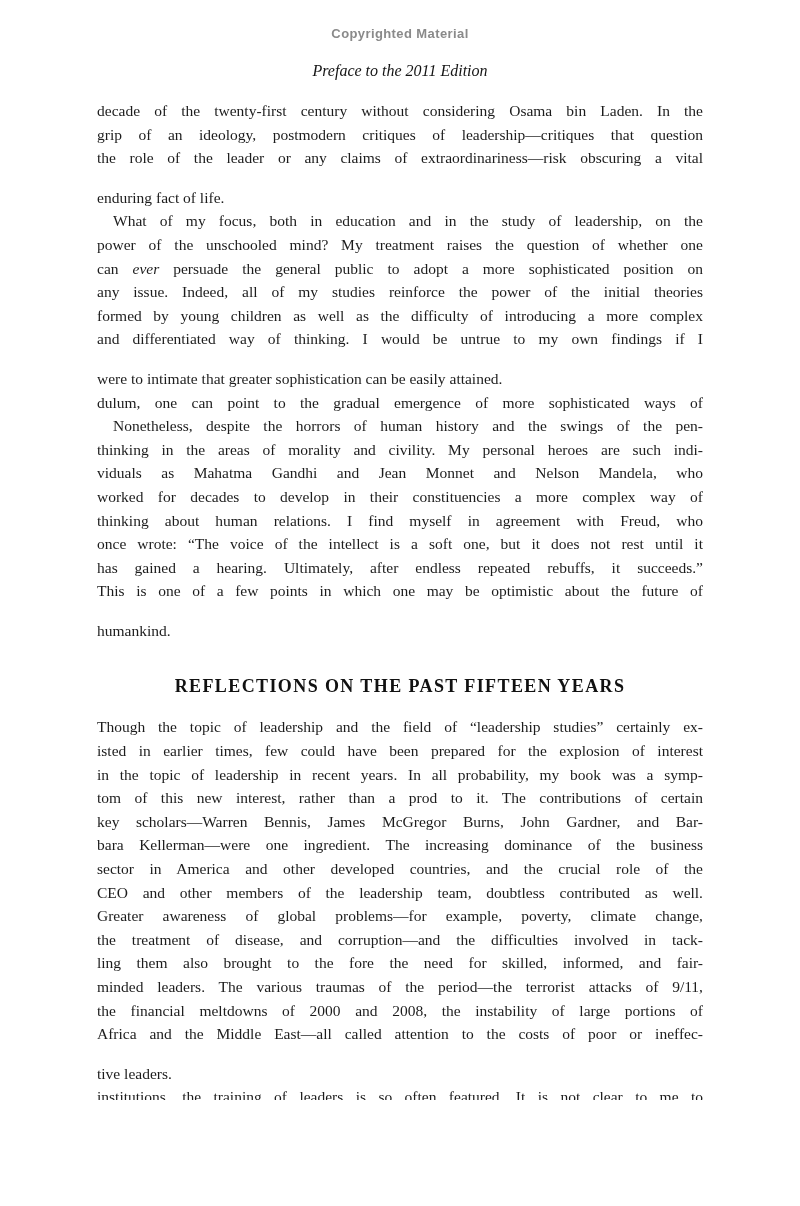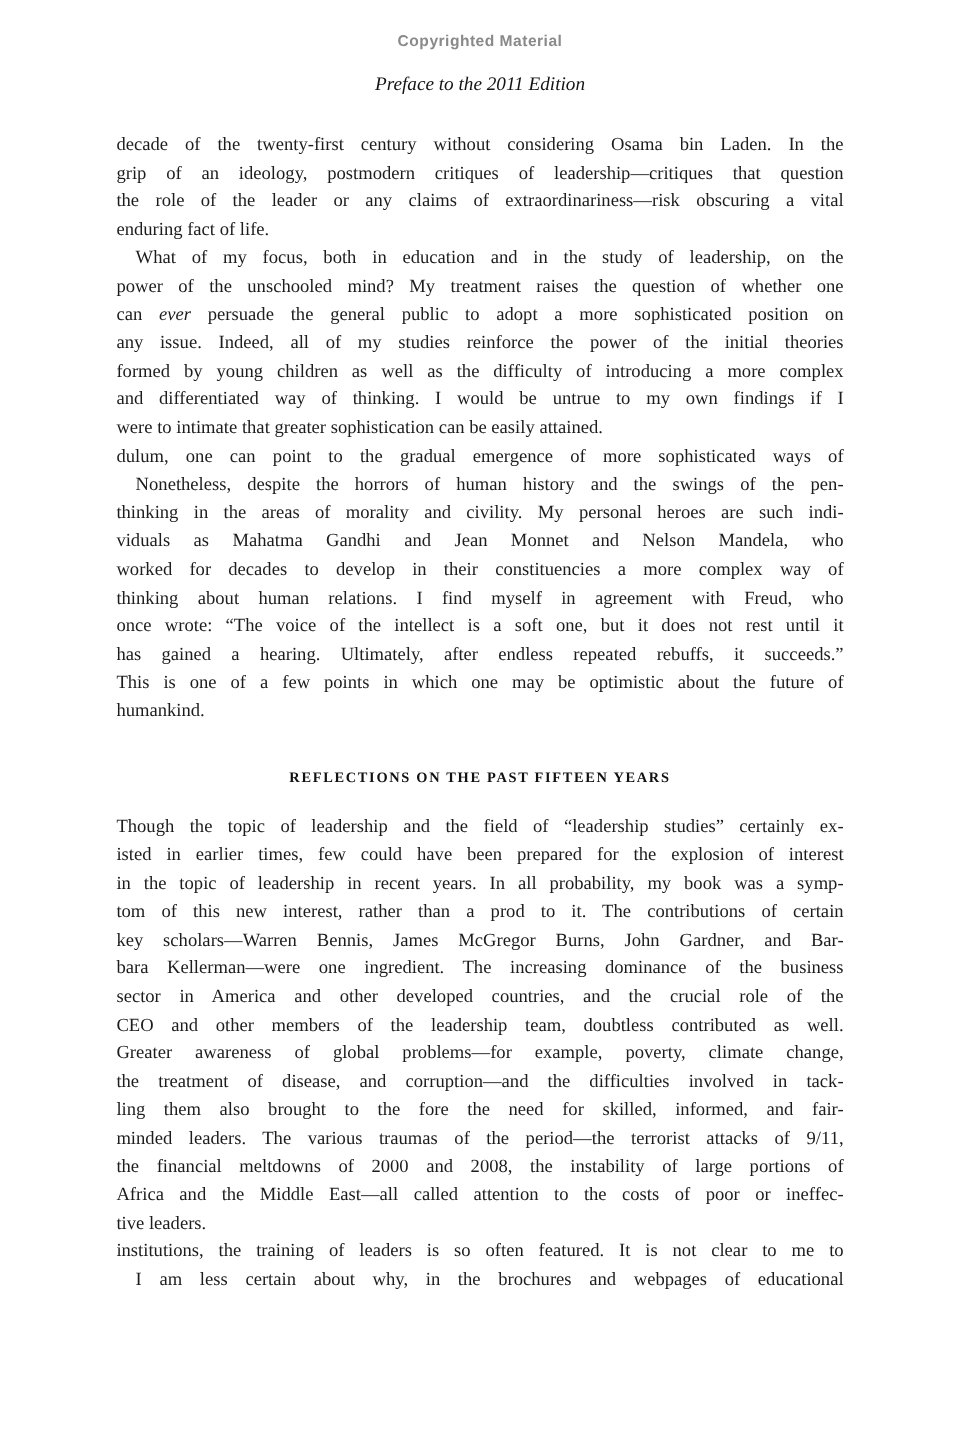--- a/index.html
+++ b/index.html
@@ -32,41 +32,42 @@
     top: 62px;
     left: 0;
     width: 800px;
     text-align: center;
     font-style: italic;
     font-size: 16px;
     color: #141414;
   }
   .body-text {
     position: absolute;
-    top: 109px;
+    top: 99px;
     left: 97px;
     width: 606px;
     font-size: 15.5px;
   }
   .line {
     line-height: 23.6px;
     text-align: justify;
     text-align-last: justify;
     white-space: normal;
   }
   .line.last {
     text-align-last: left;
+    margin-top: 16px;
   }
   .line.indent {
     text-indent: 16px;
   }
   .section-heading {
     margin: 31px 0 16px 0;
     text-align: center;
-    font-size: 12px;
+    font-size: 18px;
     font-weight: bold;
     line-height: 26px;
     letter-spacing: 1.4px;
     color: #111111;
   }
   .page-number {
     position: absolute;
     top: 1116px;
     left: 0;
     width: 800px;

